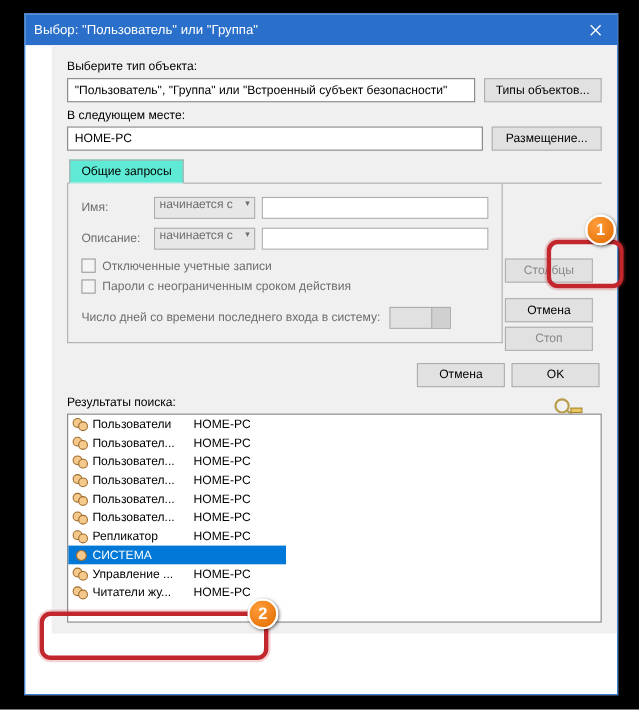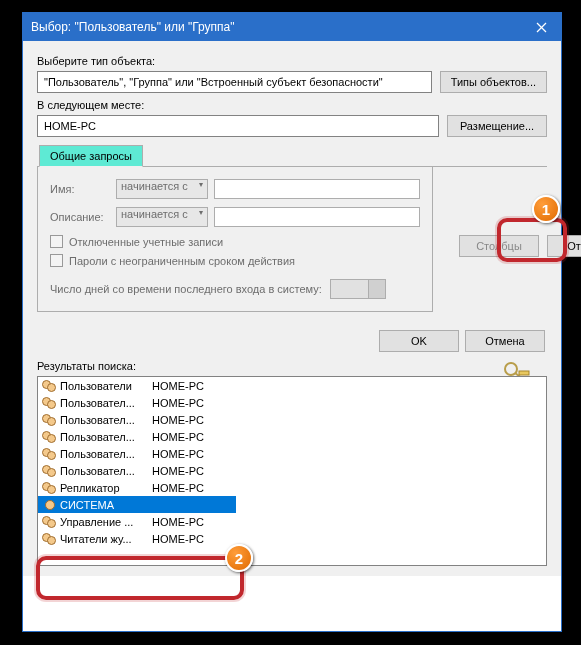--- a/index.html
+++ b/index.html
@@ -40,20 +40,21 @@
     display: flex;
     align-items: center;
     justify-content: center;
     font-size: 14px;
     margin-right: -8px;
   }
   .content {
     padding: 10px 14px 10px 14px;
     background: #f0f0f0;
     flex-shrink: 0;
+    margin-left: 24px;
   }
   .label { margin: 4px 0 4px 0; color: #000; }
   .row { display: flex; align-items: center; gap: 8px; margin-bottom: 6px; }
   .textbox {
     background: #fff;
     border: 1px solid #828282;
     height: 22px;
     padding: 2px 6px;
     display: flex;
     align-items: center;
@@ -124,21 +125,21 @@
   }
   .daysrow { display:flex; align-items:center; gap:8px; margin-top: 12px; color:#6d6d6d;}
   .daysbox { background:#e1e1e1; border:1px solid #adadad; width:56px; height:20px; position:relative;}
   .daysbox::after { content:""; position:absolute; right:0; top:0; width:16px; height:100%; background:#d0d0d0; border-left:1px solid #adadad;}
   .rightcol {
     position: absolute;
     right: 12px;
     top: 194px;
     width: 90px;
     display: flex;
-    flex-direction: row;
+    flex-direction: column;
     gap: 4px;
   }
   .rightcol .btn { min-width: 80px; width: 80px; }
   .okrow {
     display:flex;
     justify-content:flex-end;
     gap: 6px;
     padding: 8px 2px;
   }
   .okrow .btn { min-width: 80px; }
@@ -312,24 +313,24 @@
     </div>
 
     <svg class="keyicon" viewBox="0 0 28 20">
       <circle cx="8" cy="8" r="6" fill="none" stroke="#b89d4a" stroke-width="2"></circle>
       <line x1="12" y1="12" x2="20" y2="18" stroke="#b89d4a" stroke-width="2"></line>
       <rect x="16" y="10" width="10" height="4" fill="#e8c860" stroke="#a8862a"></rect>
     </svg>
 
     <div class="okrow" style="margin-top:10px;">
       <div class="btn">
+        <span>Отмена</span>
+      </div>
+      <div class="btn">
         <span>OK</span>
-      </div>
-      <div class="btn">
-        <span>Отмена</span>
       </div>
     </div>
 
     <div class="reslabel">Результаты поиска:</div>
     <div class="resarea">
       <div class="reslist" id="reslist">
           <div class="resrow">
             <div class="ic"></div>
             <div class="c1">Пользователи</div>
             <div class="c2">HOME-PC</div>

